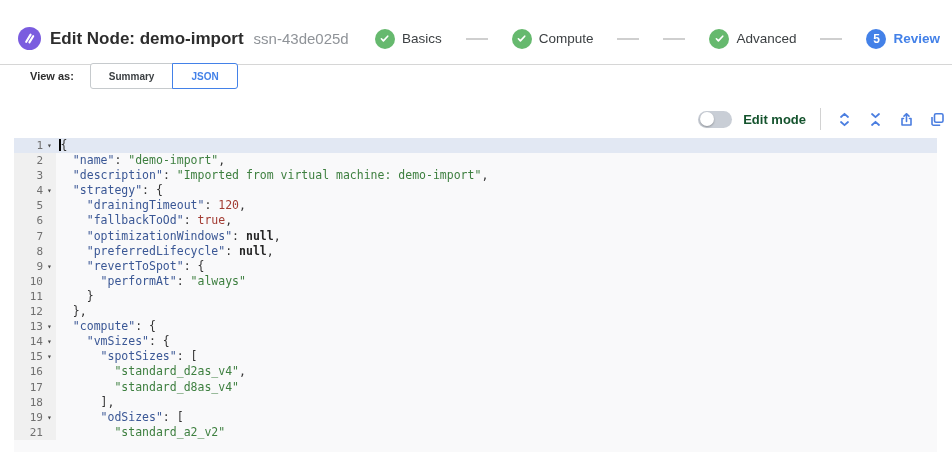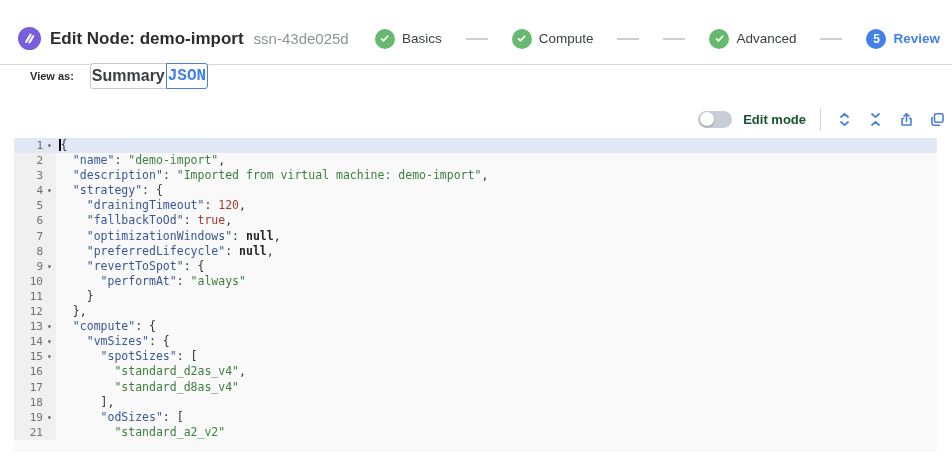--- a/index.html
+++ b/index.html
@@ -34,26 +34,26 @@
   .step.current .step-circle { background:#4381e8; }
   .step-label { font-size:13.5px; color:#3c4043; white-space:nowrap; }
   .step.current .step-label { color:#4381e8; font-weight:bold; }
   .connector { width:22px; height:2px; background:#cfcfcf; flex:none; }
 
   
   .view-bar { position:absolute; top:63px; left:30px; display:flex; align-items:center;justify-content:flex-end; }
   .view-label { font-size:11px; font-weight:bold; color:#2d2d2d; margin-right:16px; }
   .seg { display:flex; }
   .seg-btn {
-    height:26px; padding:0 1px; background:#fff; border:1px solid #c6cacd;
-    font-size:16px; font-weight:bold; color:#3c4043; font-family:inherit; cursor:pointer;
+    height:26px; padding:0 18px; background:#fff; border:1px solid #c6cacd;
+    font-size:10px; font-weight:bold; color:#3c4043; font-family:inherit; cursor:pointer;
   }
   .seg-btn:first-child { border-radius:3px 0 0 3px; }
   .seg-btn:last-child  { border-radius:0 3px 3px 0; margin-left:-1px; }
-  .seg-btn.selected { border-color:#4381e8; color:#4381e8; position:relative; z-index:1;font-family:Liberation Mono, monospace; }
+  .seg-btn.selected { border-color:#4381e8; color:#4381e8; position:relative; z-index:1; }
 
   
   .editor-toolbar {
     position:absolute; top:105px; right:6px; height:28px;
     display:flex; align-items:center; gap:13px;
   }
   .toggle { width:34px; height:17px; border-radius:9px; background:#c9ced6; position:relative; cursor:pointer; flex:none; }
   .toggle-knob {
     position:absolute; left:1.5px; top:1.5px; width:14px; height:14px; border-radius:50%;
     background:#fff; box-shadow:0 1px 2px rgba(0,0,0,.3);

